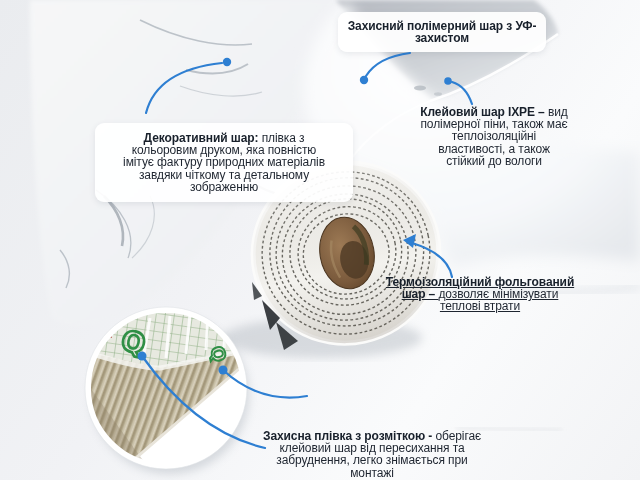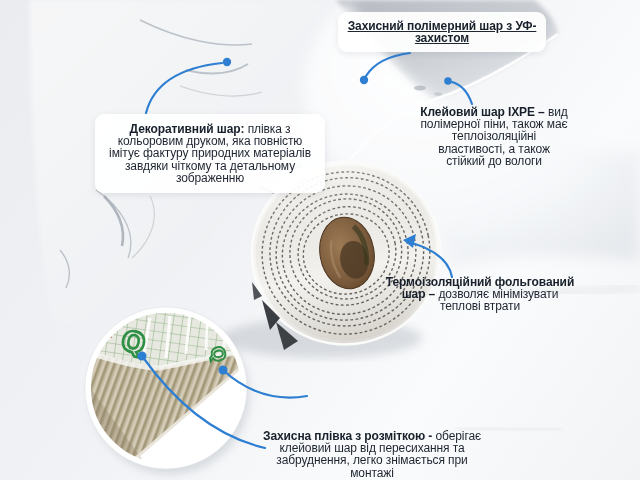--- a/index.html
+++ b/index.html
@@ -5,24 +5,24 @@
   html,body{margin:0;padding:0;background:#ffffff;}
   #stage{
     position:relative;width:640px;height:480px;overflow:hidden;
     background:linear-gradient(125deg,#eaecef 0%,#f1f2f5 40%,#fafbfc 72%,#f2f3f5 100%);
     font-family:"Liberation Sans",sans-serif;color:var(--ink,#1e2530);
   }
   #scene{position:absolute;left:0;top:0;}
   .callout{position:absolute;text-align:center;font-size:12px;line-height:12.2px;color:var(--ink,#1e2530);letter-spacing:-0.1px;}
   .callout b{font-weight:700;color:#18202b;}
   .box{background:rgba(255,255,255,0.93);border-radius:9px;box-shadow:0 2px 6px rgba(50,60,80,0.10);}
-  #c-protective{left:338px;top:12px;width:196px;padding:8px 6px;font-weight:700;text-decoration:underline;}
-  #c-decorative{left:95px;top:114px;width:214px;padding:9px 8px;}
+  #c-protective{left:338px;top:12px;width:196px;padding:8px 6px;font-weight:700;}
+  #c-decorative{left:95px;top:123px;width:214px;padding:9px 22px;}
   #c-base{left:419px;top:106px;width:150px;}
-  #c-thermal{left:384px;top:276px;width:192px;}
+  #c-thermal{left:384px;top:276px;width:192px;text-decoration:underline;}
   #c-adhesive{left:277px;top:371px;width:218px;}
   #c-release{left:262px;top:430px;width:220px;}
   .leader{stroke:var(--accent,#2e7fd2);stroke-width:2.2;fill:none;stroke-linecap:round;}
   .dot{fill:var(--accent,#2e7fd2);}
   .arrowhead{fill:var(--accent,#2e7fd2);}
   .q-mark{stroke:var(--mark_green,#2f8f45);fill:none;font-weight:bold;font-family:"DejaVu Sans",sans-serif;}
 </style>
 </head>
 <body>
 

